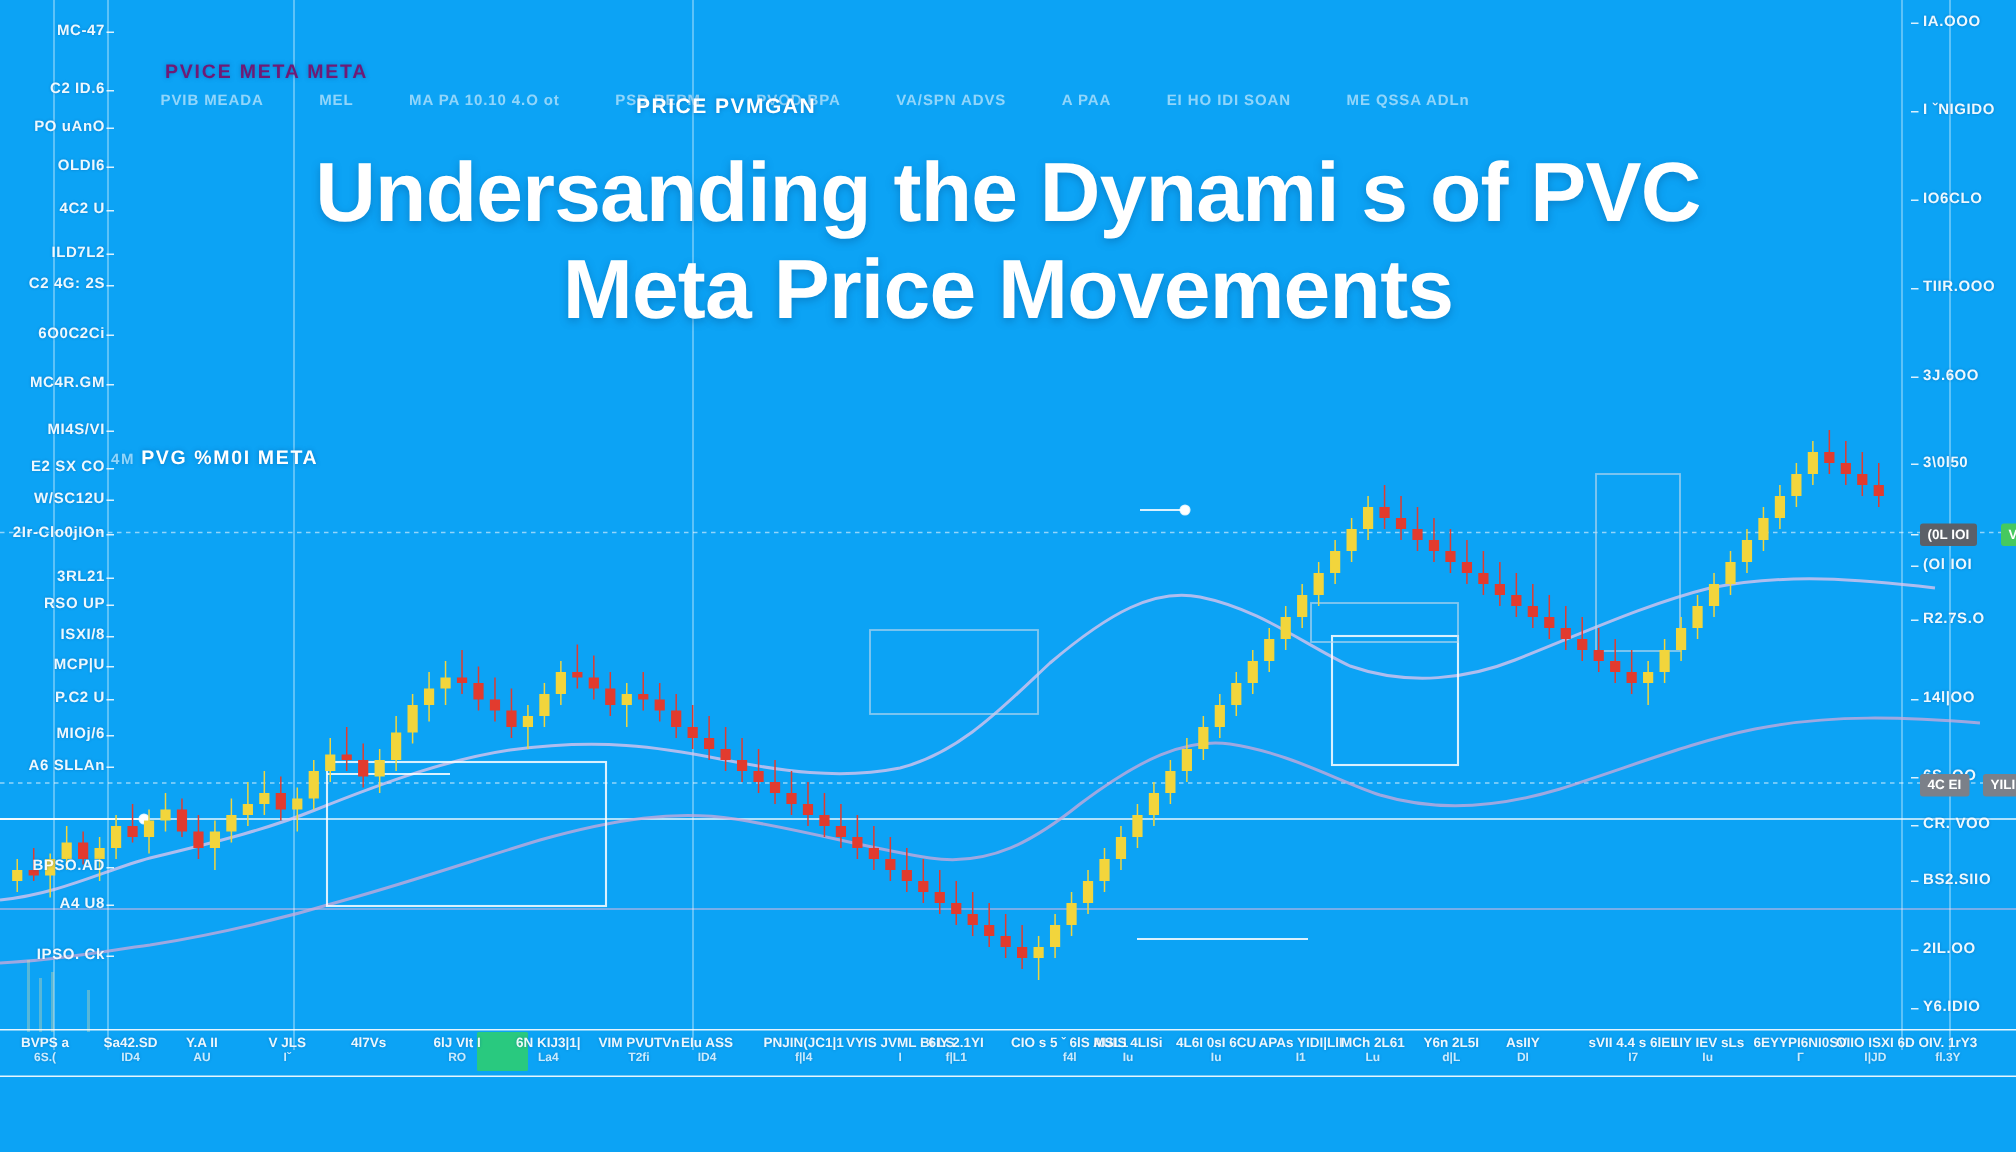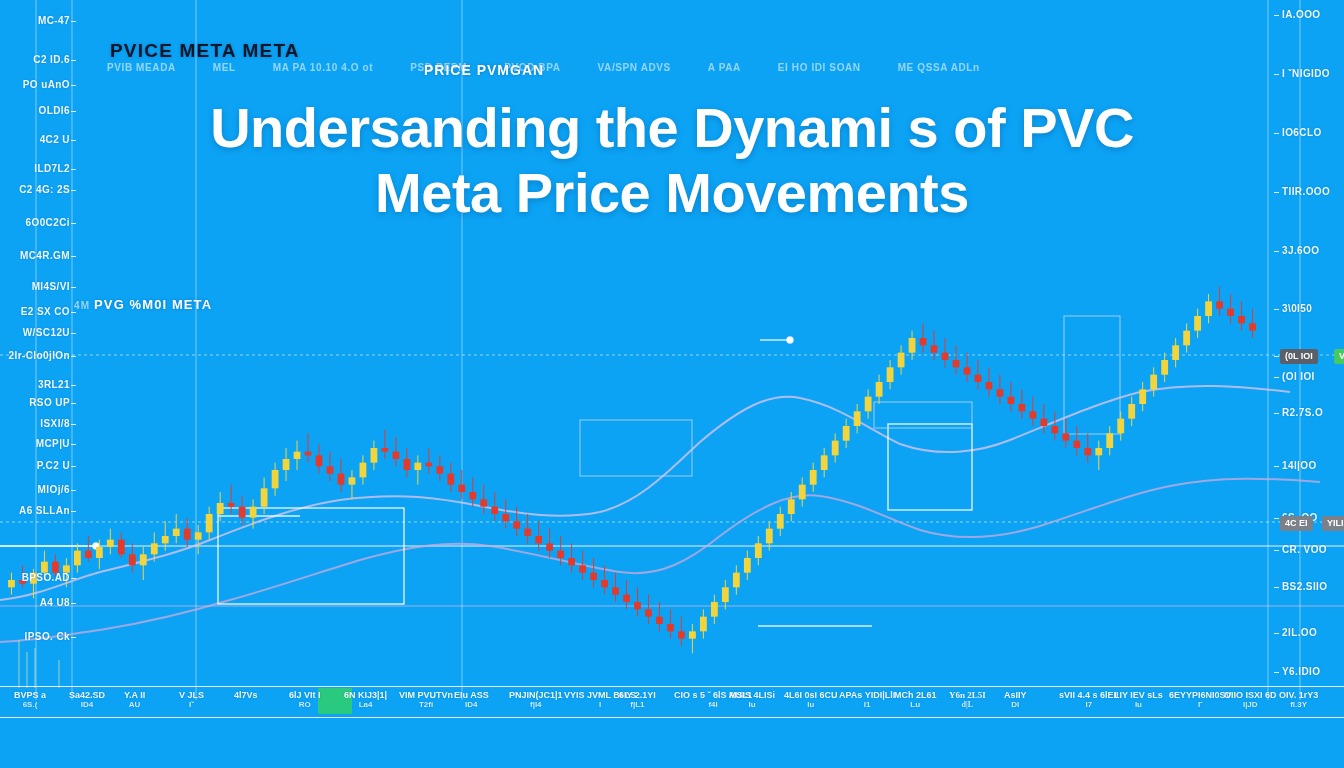--- a/index.html
+++ b/index.html
@@ -59,21 +59,21 @@
     position:absolute;left:0;top:96px;width:1344px;text-align:center;
     color:#ffffff;font-weight:700;font-size:56px;line-height:1.16;
     letter-spacing:-0.5px;
     text-shadow:0 2px 6px rgba(0,70,130,.35);
     pointer-events:none;
   }
   #headline .l2{display:block;}
 
   
   #legend-main{
-    position:absolute;left:110px;top:40px;color:#0f172a;font-size:19px;font-weight:700;
+    position:absolute;left:110px;top:40px;color:#701a75;font-size:13px;font-weight:700;
     letter-spacing:1.2px;text-shadow:0 0 3px rgba(0,80,150,.5);
   }
   #legend-sub{
     position:absolute;left:88px;top:62px;width:1000px;height:18px;
     color:#ffffff;font-size:10px;font-weight:700;letter-spacing:.6px;
     white-space:nowrap;opacity:.55;filter:blur(.4px);
   }
   #legend-sub .seg{margin-right:18px;padding-left:19px;}
   #legend-right{
     position:absolute;left:424px;top:62px;color:#ffffff;font-size:14px;font-weight:700;
@@ -476,21 +476,21 @@
       <div class="tlabel" style="left: 399px; top: 4px;"><span>VIM  PVUTVn</span><span class="sub">T2fi</span></div>
       <div class="tlabel" style="left: 454px; top: 4px;"><span>EIu  ASS</span><span class="sub">ID4</span></div>
       <div class="tlabel" style="left: 509px; top: 4px;"><span>PNJIN(JC1|1</span><span class="sub">f|l4</span></div>
       <div class="tlabel" style="left: 564px; top: 4px;"><span>VYIS JVML BI LS</span><span class="sub">I</span></div>
       <div class="tlabel" style="left: 619px; top: 4px;"><span>6IY 2.1YI</span><span class="sub">f|L1</span></div>
       <div class="tlabel" style="left: 674px; top: 4px;"><span>CIO  s 5 ˇ 6lS AUL1</span><span class="sub">f4l</span></div>
       <div class="tlabel" style="left: 729px; top: 4px;"><span>MSIS  4LISi</span><span class="sub">Iu</span></div>
       <div class="tlabel" style="left: 784px; top: 4px;"><span>4L6I  0sI 6CU</span><span class="sub">Iu</span></div>
       <div class="tlabel" style="left: 839px; top: 4px;"><span>APAs  YIDI|LlI</span><span class="sub">I1</span></div>
       <div class="tlabel" style="left: 894px; top: 4px;"><span>MCh 2L61</span><span class="sub">Lu</span></div>
-      <div class="tlabel" style="left: 949px; top: 4px; font-family: Liberation Serif, serif;"><span>Y6n  2L5I</span><span class="sub">d|L</span></div>
+      <div class="tlabel" style="left: 949px; top: 4px;"><span>Y6n  2L5I</span><span class="sub">d|L</span></div>
       <div class="tlabel" style="left: 1004px; top: 4px;"><span>AsIIY</span><span class="sub">DI</span></div>
       <div class="tlabel" style="left: 1059px; top: 4px;"><span>sVII  4.4 s 6lEII</span><span class="sub">I7</span></div>
       <div class="tlabel" style="left: 1114px; top: 4px;"><span>LIY  IEV  sLs</span><span class="sub">Iu</span></div>
       <div class="tlabel" style="left: 1169px; top: 4px;"><span>6EYYPI6NI0SV</span><span class="sub">Г</span></div>
       <div class="tlabel" style="left: 1224px; top: 4px;"><span>OIIO  ISXI 6D</span><span class="sub">I|JD</span></div>
       <div class="tlabel" style="left: 1279px; top: 4px;"><span>OIV. 1rY3</span><span class="sub">fl.3Y</span></div>
     </div>
 
   <div id="legend-main">PVICE META META</div>
   <div id="legend-sub"><span class="seg">PVIB MEADA</span><span class="seg">MEL</span><span class="seg">MA PA  10.10  4.O ot</span><span class="seg">PSD BEPM</span><span class="seg">PVOD BPA</span><span class="seg">VA/SPN  ADVS</span><span class="seg">A PAA</span><span class="seg">EI HO IDI SOAN</span><span class="seg">ME QSSA ADLn</span></div>

